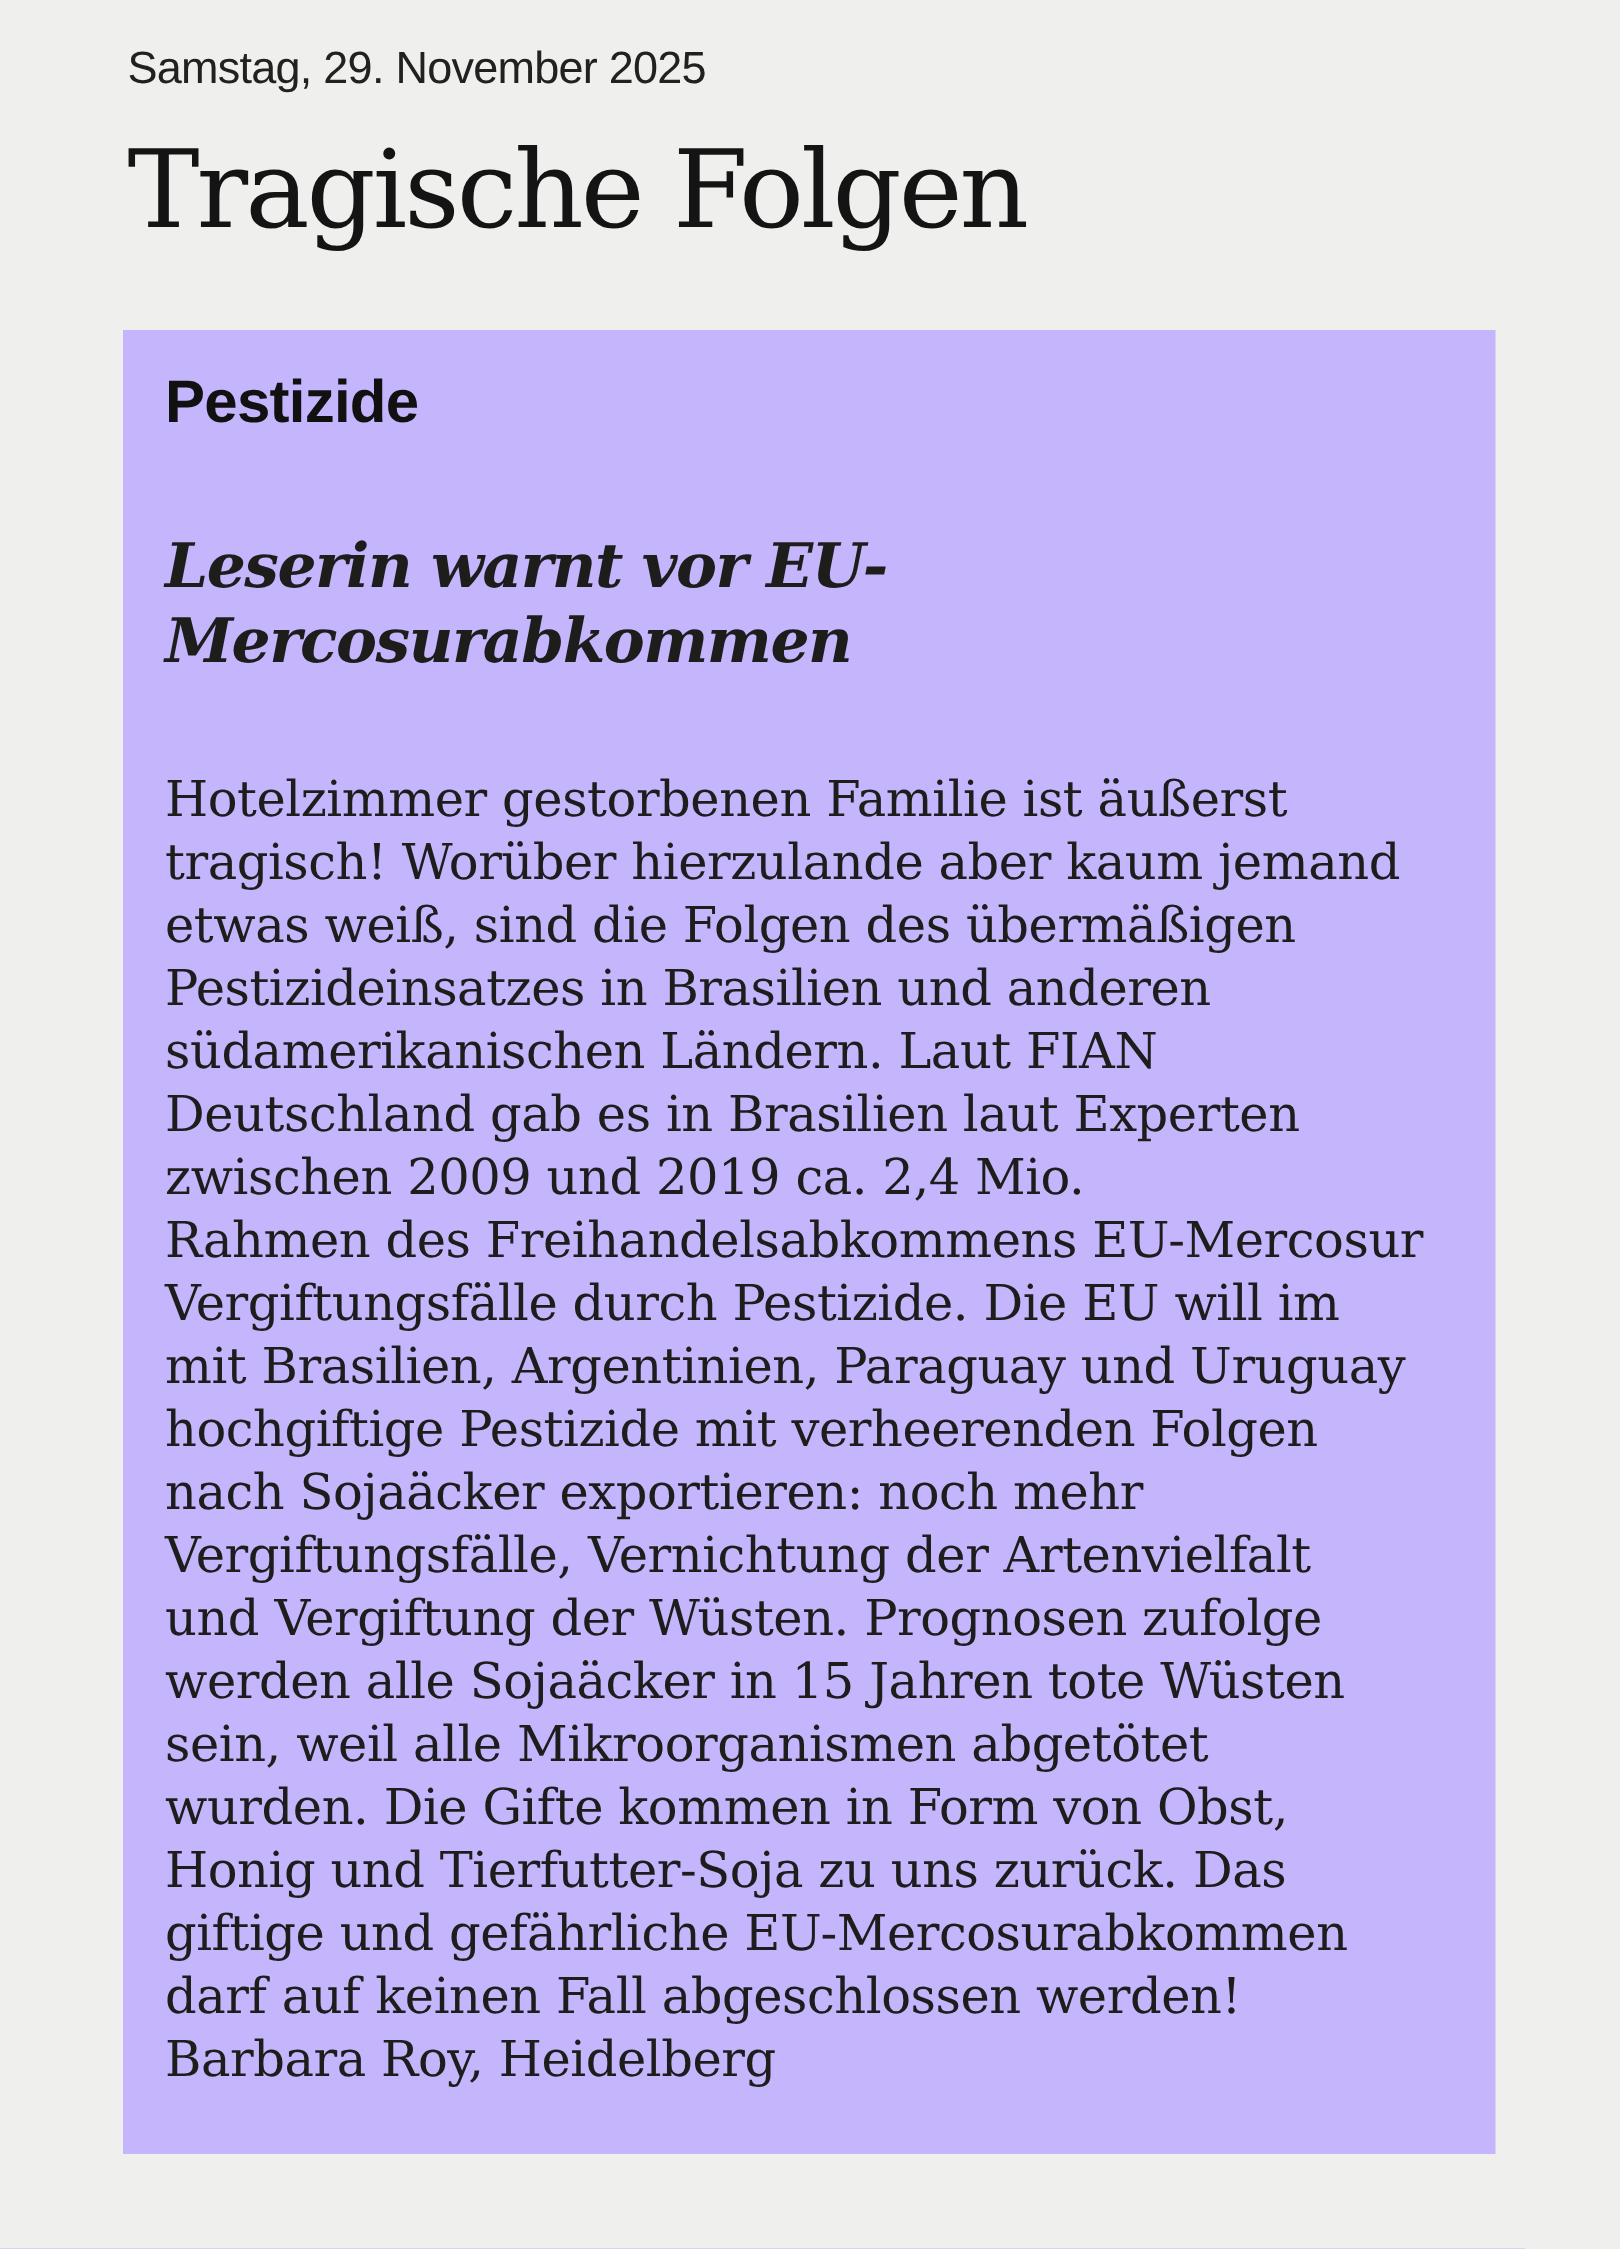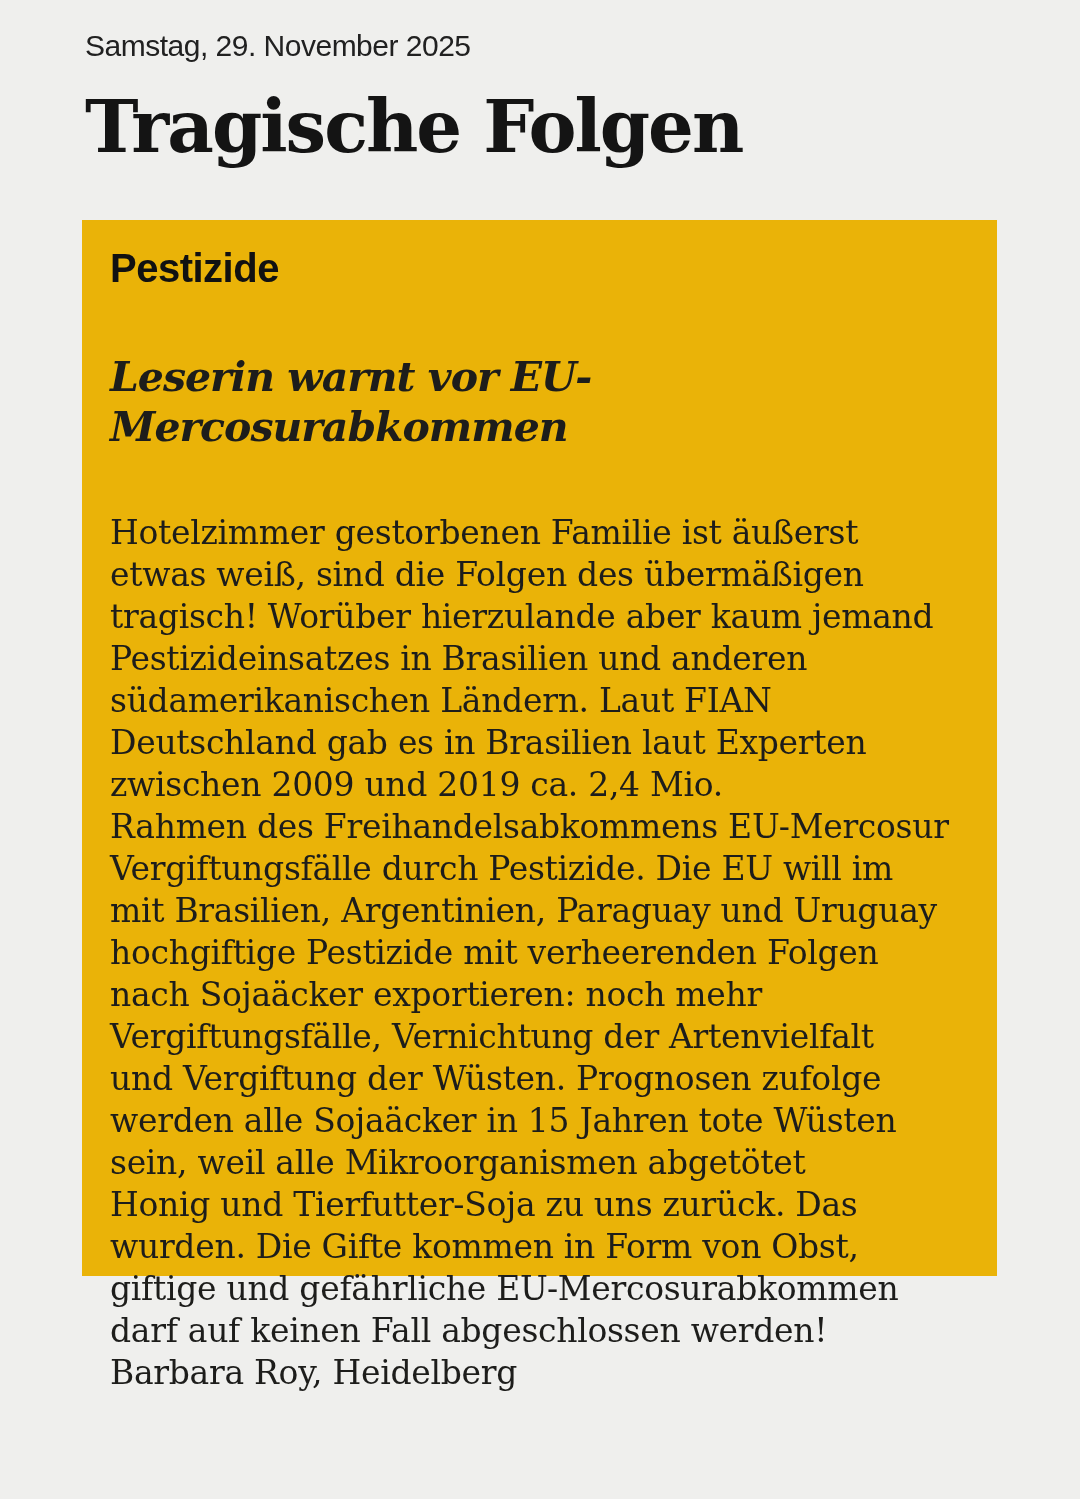--- a/index.html
+++ b/index.html
@@ -24,32 +24,32 @@
   }
   .date-line {
     font-size: 30px;
     line-height: 36px;
     letter-spacing: -0.5px;
     color: #212121;
   }
   .page-title {
     margin: 24px 0 0 0;
     font-family: "DejaVu Serif", serif;
-    font-weight: 700;
+    font-weight: 400;
     font-size: 72px;
     line-height: 1.08;
     letter-spacing: -2px;
     color: #141414;
   }
   .article-card {
     box-sizing: border-box;
     margin: 54px 83px 0 82px;
     width: 915px;
-    height: 1056px;
-    background: #eab308;
+    height: 1216px;
+    background: #c4b5fd;
     padding: 26px 26px 50px 28px;
   }
   .kicker {
     margin: 0;
     font-size: 40px;
     line-height: 44px;
     font-weight: 700;
     letter-spacing: -0.5px;
     color: #111111;
   }
@@ -84,37 +84,37 @@
     <div class="date-line">Samstag, 29. November 2025</div>
     <h1 class="page-title">Tragische Folgen</h1>
   </div>
 
   <div class="article-card">
     <h2 class="kicker">Pestizide</h2>
     <h3 class="subtitle">Leserin warnt vor EU-Mercosurabkommen</h3>
     <div class="article-body">
       <div>
           <div class="body-line">Hotelzimmer gestorbenen Familie ist äußerst</div>
+          <div class="body-line">tragisch! Worüber hierzulande aber kaum jemand</div>
           <div class="body-line">etwas weiß, sind die Folgen des übermäßigen</div>
-          <div class="body-line">tragisch! Worüber hierzulande aber kaum jemand</div>
           <div class="body-line">Pestizideinsatzes in Brasilien und anderen</div>
           <div class="body-line">südamerikanischen Ländern. Laut FIAN</div>
           <div class="body-line">Deutschland gab es in Brasilien laut Experten</div>
           <div class="body-line">zwischen 2009 und 2019 ca. 2,4 Mio.</div>
           <div class="body-line">Rahmen des Freihandelsabkommens EU-Mercosur</div>
           <div class="body-line">Vergiftungsfälle durch Pestizide. Die EU will im</div>
           <div class="body-line">mit Brasilien, Argentinien, Paraguay und Uruguay</div>
           <div class="body-line">hochgiftige Pestizide mit verheerenden Folgen</div>
           <div class="body-line">nach Sojaäcker exportieren: noch mehr</div>
           <div class="body-line">Vergiftungsfälle, Vernichtung der Artenvielfalt</div>
           <div class="body-line">und Vergiftung der Wüsten. Prognosen zufolge</div>
           <div class="body-line">werden alle Sojaäcker in 15 Jahren tote Wüsten</div>
           <div class="body-line">sein, weil alle Mikroorganismen abgetötet</div>
+          <div class="body-line">wurden. Die Gifte kommen in Form von Obst,</div>
           <div class="body-line">Honig und Tierfutter-Soja zu uns zurück. Das</div>
-          <div class="body-line">wurden. Die Gifte kommen in Form von Obst,</div>
           <div class="body-line">giftige und gefährliche EU-Mercosurabkommen</div>
           <div class="body-line">darf auf keinen Fall abgeschlossen werden!</div>
         </div>
       <div class="signature-line">Barbara Roy, Heidelberg</div>
     </div>
   </div>
 
 </div>
 
 </body></html>

